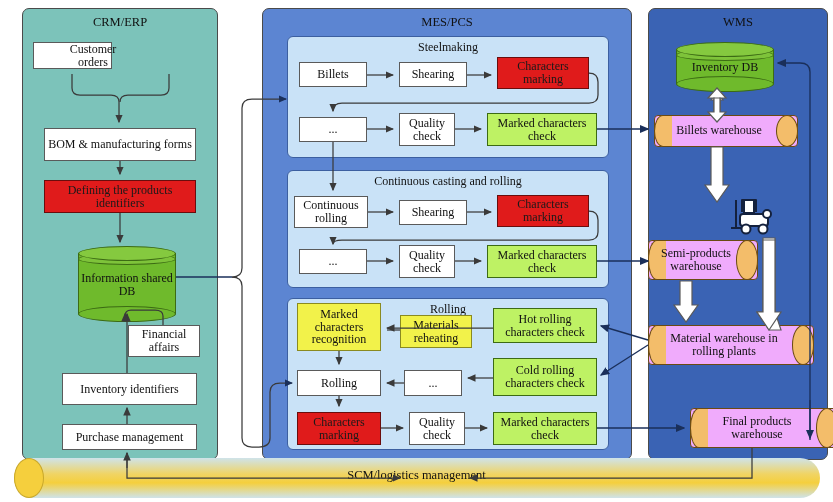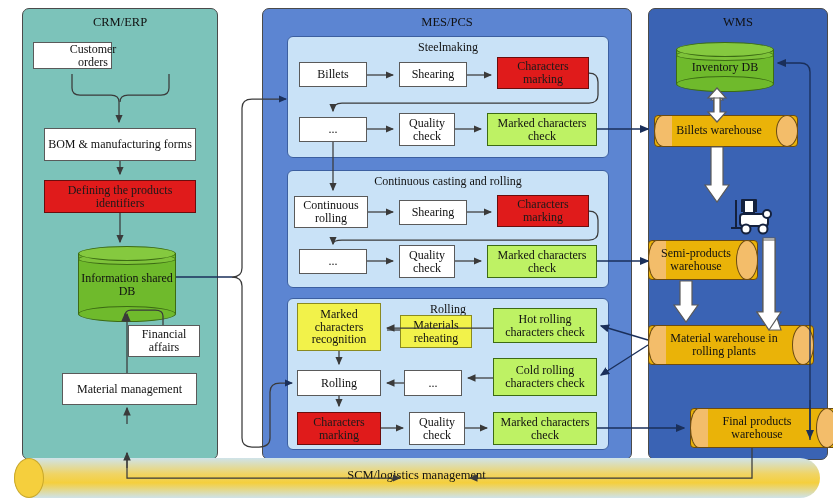--- a/index.html
+++ b/index.html
@@ -30,21 +30,21 @@
 
   
   .db{position:absolute;}
   .db .body{position:absolute;left:0;right:0;top:7px;bottom:8px;background:#6fba2c;border-left:1.4px solid #3c6b14;border-right:1.4px solid #3c6b14;}
   .db .top{position:absolute;left:0;right:0;top:0;height:15px;border-radius:50%/50%;background:#85c93f;border:1.4px solid #3c6b14;box-sizing:border-box;}
   .db .rim{position:absolute;left:0;right:0;top:7px;height:12px;border-radius:50%/50%;border:1.4px solid #3c6b14;box-sizing:border-box;background:#7ec33a;}
   .db .bot{position:absolute;left:0;right:0;bottom:0;height:16px;border-radius:50%/50%;background:#6fba2c;border:1.4px solid #3c6b14;box-sizing:border-box;}
   .db .lbl{position:absolute;left:0;right:0;top:50%;transform:translateY(-44%);text-align:center;font-size:12px;line-height:1.1;color:#111;z-index:3;}
 
   
-  .wh{position:absolute;background:#eab308;border:1.3px solid #6a4a12;border-radius:4px;box-sizing:border-box;}
+  .wh{position:absolute;background:#f0abfc;border:1.3px solid #6a4a12;border-radius:4px;box-sizing:border-box;}
   .wh .cap{position:absolute;right:-1px;top:-1px;bottom:-1px;width:22px;border:1.3px solid #6a4a12;border-radius:50%/50%;box-sizing:border-box;background:#f3bd6a;}
   .wh .lcap{position:absolute;left:-1px;top:-1px;bottom:-1px;width:18px;border:1.3px solid #6a4a12;border-right:none;border-radius:50% 0 0 50%/50% 0 0 50%;box-sizing:border-box;background:#f3bd6a;}
   .wh .lbl{position:absolute;left:6px;right:20px;top:50%;transform:translateY(-50%);text-align:center;font-size:12px;line-height:1.12;color:#111;z-index:2;}
 
   
   #scm-bar{position:absolute;left:14px;top:458px;width:806px;height:40px;border-radius:20px/20px;
     background:linear-gradient(180deg,#cfe3ea 0%,#f0d464 40%,#f5cf3d 62%,#cfe3ea 100%);}
   #scm-cap{position:absolute;left:14px;top:458px;width:30px;height:40px;border-radius:50%/50%;background:#f5cf3d;border:1px solid #c9a82b;box-sizing:border-box;}
   #scm-label{position:absolute;left:0;right:0;top:468px;text-align:center;font-size:12.5px;color:#111;}
 
@@ -81,21 +81,22 @@
 
   <div class="db" style="left:78px;top:246px;width:98px;height:76px;">
     <div class="body"></div>
     <div class="bot"></div>
     <div class="rim"></div>
     <div class="top"></div>
     <div class="lbl">Information shared DB</div>
   </div>
 
   <div class="box" style="left:128px;top:325px;width:72px;height:32px;">Financial affairs</div>
-  <div class="box" style="left:62px;top:373px;width:135px;height:32px;">Material management</div>
+  <div class="box" style="left:62px;top:373px;width:135px;height:32px;">Inventory identifiers</div>
+  <div class="box" style="left:62px;top:424px;width:135px;height:26px;">Purchase management</div>
 
   <div class="box" style="left:299px;top:62px;width:68px;height:25px;">Billets</div>
   <div class="box" style="left:399px;top:62px;width:68px;height:25px;">Shearing</div>
   <div class="box red" style="left:497px;top:57px;width:92px;height:32px;">Characters marking</div>
   <div class="box" style="left:299px;top:117px;width:68px;height:25px;">...</div>
   <div class="box" style="left:399px;top:113px;width:56px;height:33px;">Quality check</div>
   <div class="box green" style="left:487px;top:113px;width:110px;height:33px;">Marked characters check</div>
 
   <div class="box" style="left:294px;top:196px;width:74px;height:32px;">Continuous rolling</div>
   <div class="box" style="left:399px;top:200px;width:68px;height:25px;">Shearing</div>

